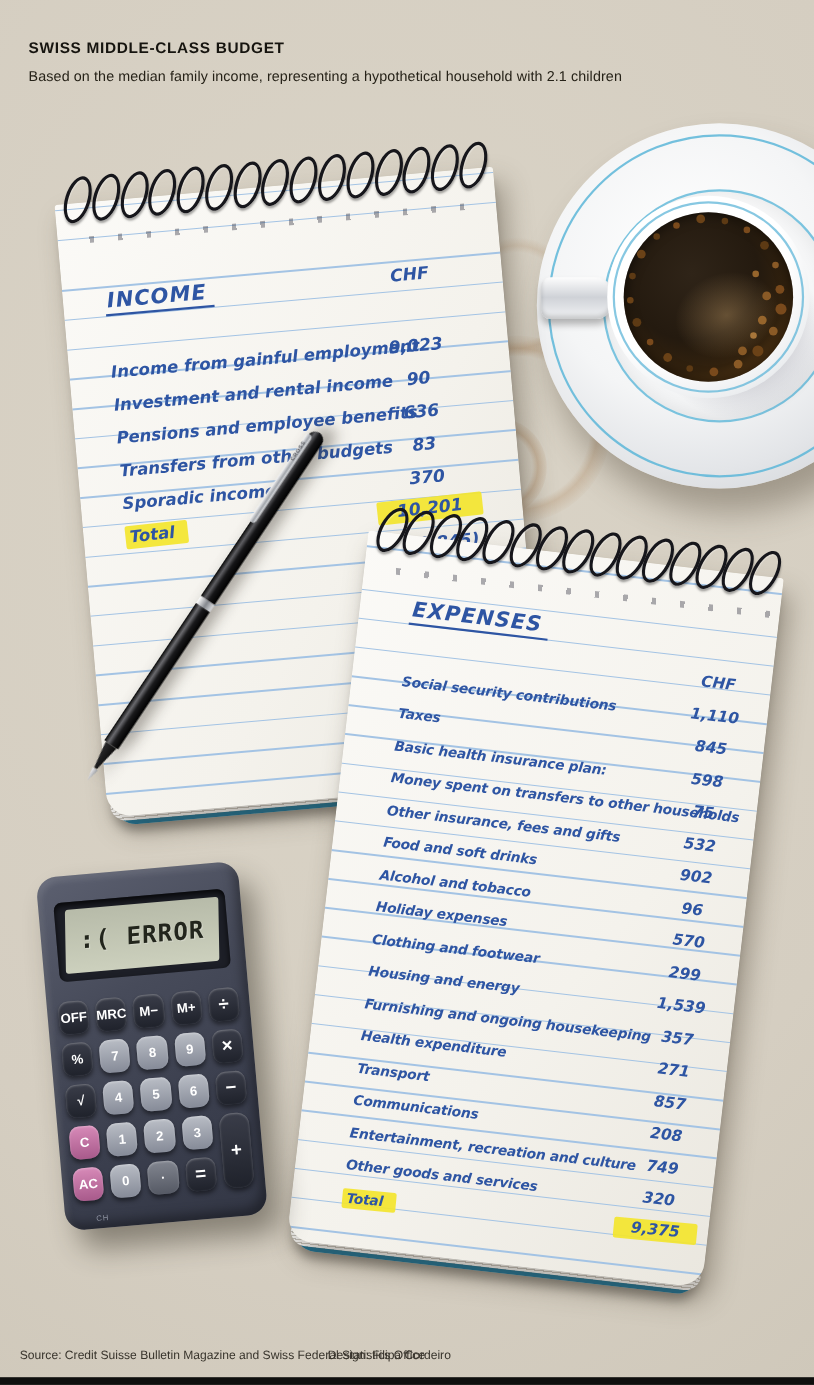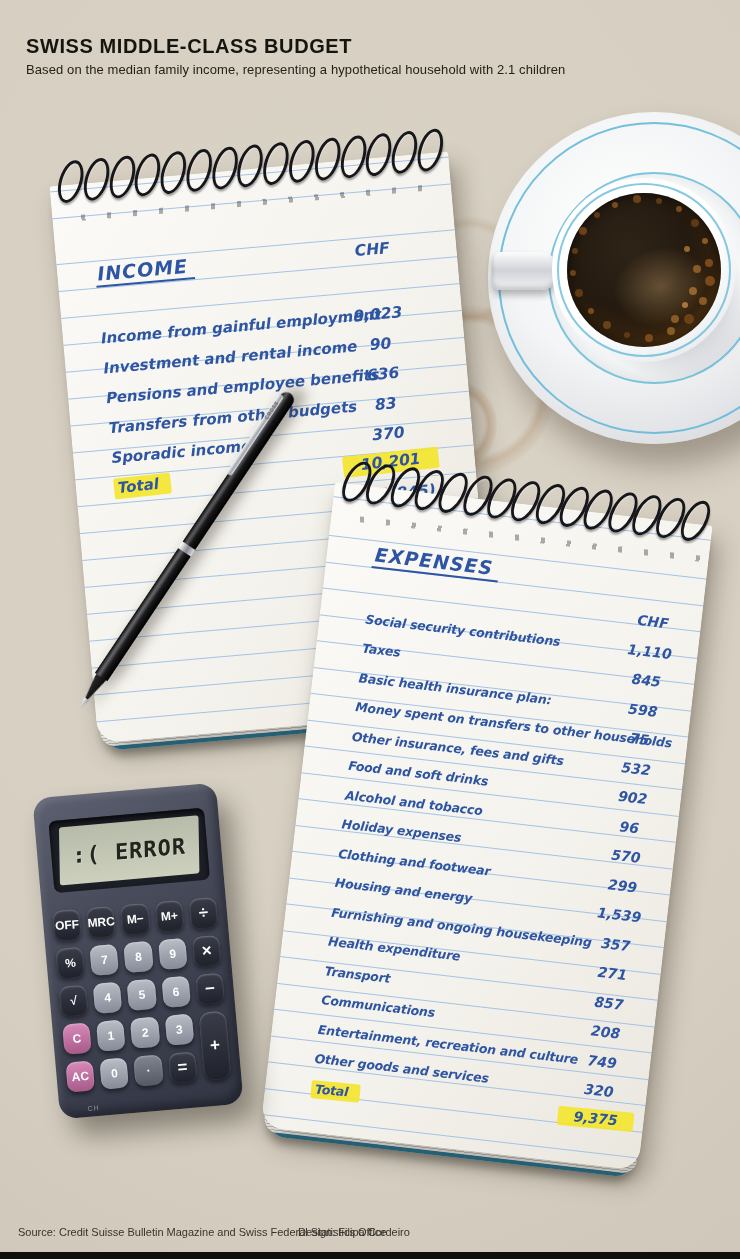--- a/index.html
+++ b/index.html
@@ -1,20 +1,20 @@
 <!DOCTYPE html>
 <html><head>
 <meta charset="utf-8">
 <style>
   html,body{margin:0;padding:0;background:#b0a99c;}
   #canvas{position:relative;width:740px;height:1259px;overflow:hidden;
     background:radial-gradient(130% 100% at 45% 35%, #dad4c7 0%, #d5cec1 55%, #c9c2b3 100%);
     font-family:"Liberation Sans", sans-serif;}
   
-  .title{position:absolute;left:26px;top:35px;font-size:20px;font-weight:bold;letter-spacing:.6px;color:#16140f;}
+  .title{position:absolute;left:26px;top:35px;font-size:14px;font-weight:bold;letter-spacing:.6px;color:#16140f;}
   .subtitle{position:absolute;left:26px;top:62px;font-size:13px;color:#262218;letter-spacing:.1px;}
   
   .stain{position:absolute;border-radius:50%;z-index:2;}
   .stain.s1{left:385px;top:305px;width:170px;height:170px;
     background:radial-gradient(circle, rgba(0,0,0,0) 55%, rgba(158,106,55,.22) 61%, rgba(158,106,55,.10) 67%, rgba(158,106,55,0) 72%);}
   .stain.s2{left:407px;top:380px;width:90px;height:90px;
     background:radial-gradient(circle, rgba(0,0,0,0) 50%, rgba(158,106,55,.28) 58%, rgba(158,106,55,.08) 70%, rgba(158,106,55,0) 76%);}
   .stain.s3{left:415px;top:215px;width:110px;height:110px;
     background:radial-gradient(circle, rgba(0,0,0,0) 52%, rgba(158,106,55,.14) 60%, rgba(158,106,55,0) 70%);}
   

